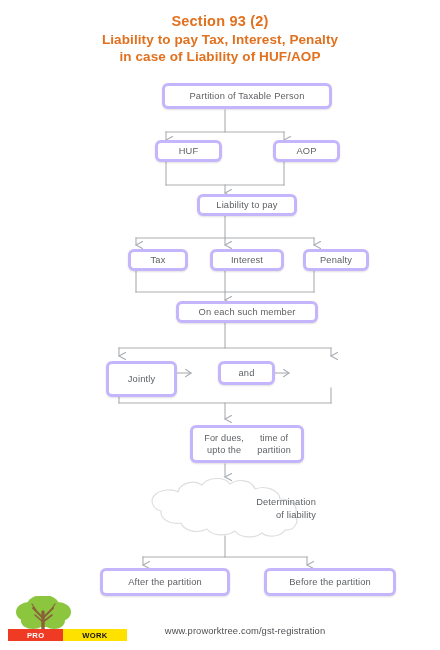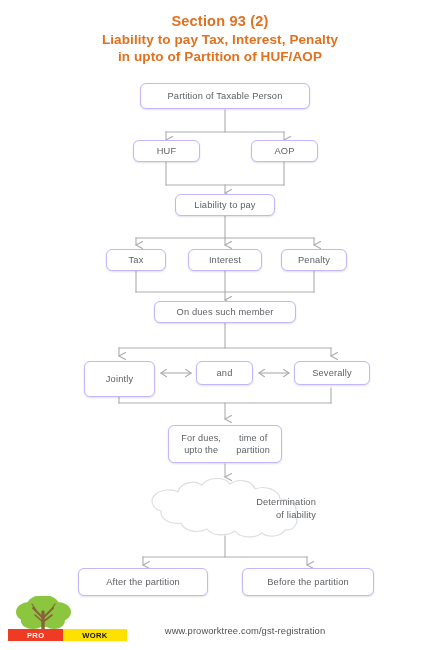--- a/index.html
+++ b/index.html
@@ -25,32 +25,33 @@
   .title-line-3{font-size:13.5px;letter-spacing:0.1px;}
 
   
   .wires{position:absolute;left:0;top:0;width:440px;height:650px;}
 
   
   .node{
     position:absolute;
     box-sizing:border-box;
     background:#ffffff;
-    border:1px solid #c4b5fd;
+    border:3px solid #c4b5fd;
     border-radius:6px;
     box-shadow:0 1px 2px rgba(0,0,0,0.12);
     color:#5d6064;
     font-size:9.3px;
     display:flex;
     align-items:center;
     justify-content:center;
     text-align:center;
     line-height:1.35;
     letter-spacing:0.15px;
     padding:0 4px;
+    margin-left:22px;
   }
   .node.two-line{font-size:9.1px;}
 
   
   .cloud-wrap{position:absolute;left:140px;top:478px;width:176px;height:62px;}
   .cloud-wrap svg{display:block;}
   .cloud-text{
     position:absolute;left:0;top:0;width:176px;height:62px;
     display:flex;flex-direction:column;align-items:flex-end;justify-content:center;
     color:#5d6064;font-size:9.3px;line-height:1.45;text-align:center;
@@ -77,21 +78,21 @@
   }
 </style>
 </head>
 <body>
 
 <div id="stage">
 
   <div class="title-block">
     <div class="title-line-1">Section 93 (2)</div>
     <div class="title-line-2">Liability to pay Tax, Interest, Penalty</div>
-    <div class="title-line-3">in upto of Partition of HUF/AOP</div>
+    <div class="title-line-3">in case of Liability of HUF/AOP</div>
   </div>
 
   <svg class="wires" viewBox="0 0 440 650" width="440" height="650" xmlns="http://www.w3.org/2000/svg">
     <defs>
       <marker id="ah" markerWidth="9" markerHeight="9" refX="4" refY="7" orient="auto" markerUnits="userSpaceOnUse">
         <path d="M0.5,0.5 L4,7 L7.5,0.5" fill="none" stroke="#a9adb1" stroke-width="1.1" stroke-linecap="round" stroke-linejoin="round"></path>
       </marker>
       <marker id="ahL" markerWidth="9" markerHeight="9" refX="2" refY="4.5" orient="auto" markerUnits="userSpaceOnUse">
         <path d="M7.5,0.8 L2,4.5 L7.5,8.2" fill="none" stroke="#a9adb1" stroke-width="1.1" stroke-linecap="round" stroke-linejoin="round"></path>
       </marker>
@@ -167,34 +168,31 @@
 
   <div class="node" style="left:188px;top:249px;width:74px;height:22px;">
     <span>Interest</span>
   </div>
 
   <div class="node" style="left:281px;top:249px;width:66px;height:22px;">
     <span>Penalty</span>
   </div>
 
   <div class="node" style="left:154px;top:301px;width:142px;height:22px;">
-    <span>On dues such member</span>
+    <span>On each such member</span>
   </div>
 
   <div class="node" style="left:84px;top:361px;width:71px;height:36px;">
     <span>Jointly</span>
   </div>
 
   <div class="node" style="left:196px;top:361px;width:57px;height:24px;">
     <span>and</span>
   </div>
 
-  <div class="node" style="left:294px;top:361px;width:76px;height:24px;">
-    <span>Severally</span>
-  </div>
 
   <div class="node two-line" style="left:168px;top:425px;width:114px;height:38px;flex-direction:row;">
     <span>For dues, upto the</span>
     <span>time of partition</span>
   </div>
 
   <div class="cloud-wrap">
     <svg width="176" height="62" viewBox="0 0 176 62" xmlns="http://www.w3.org/2000/svg">
       <path d="M38,14 C40,5 54,1 62,7 C68,-1 84,-2 90,6 C98,0 112,2 115,11
                C126,7 139,12 140,21 C152,21 159,29 155,37

